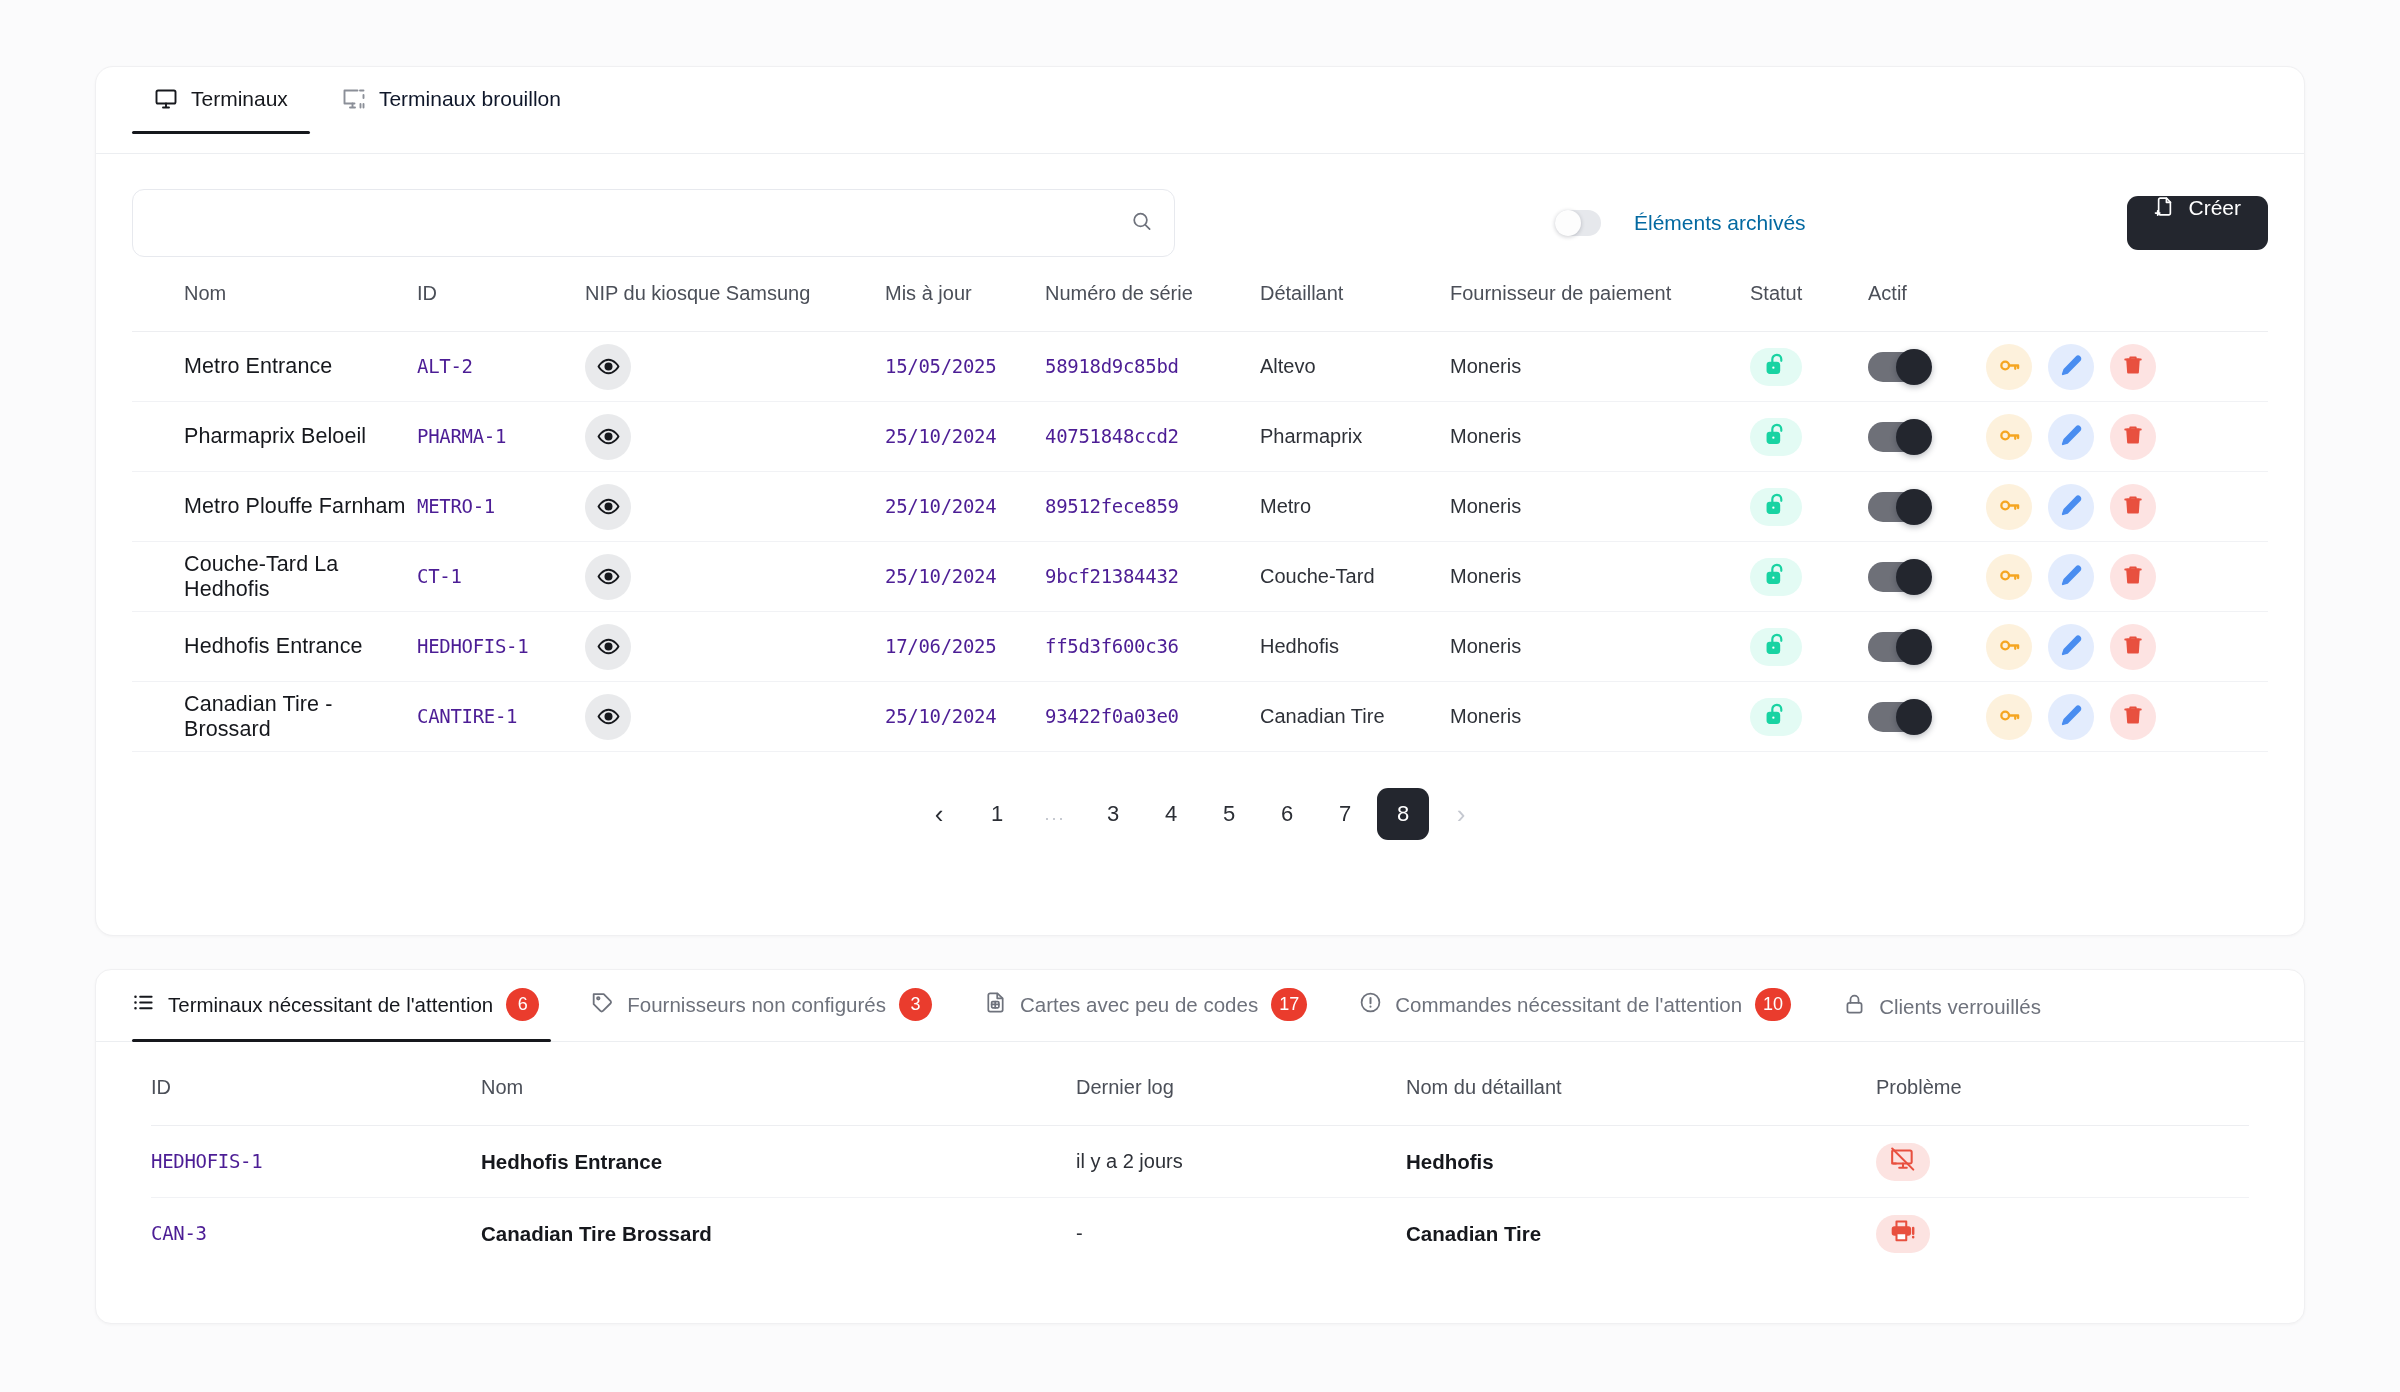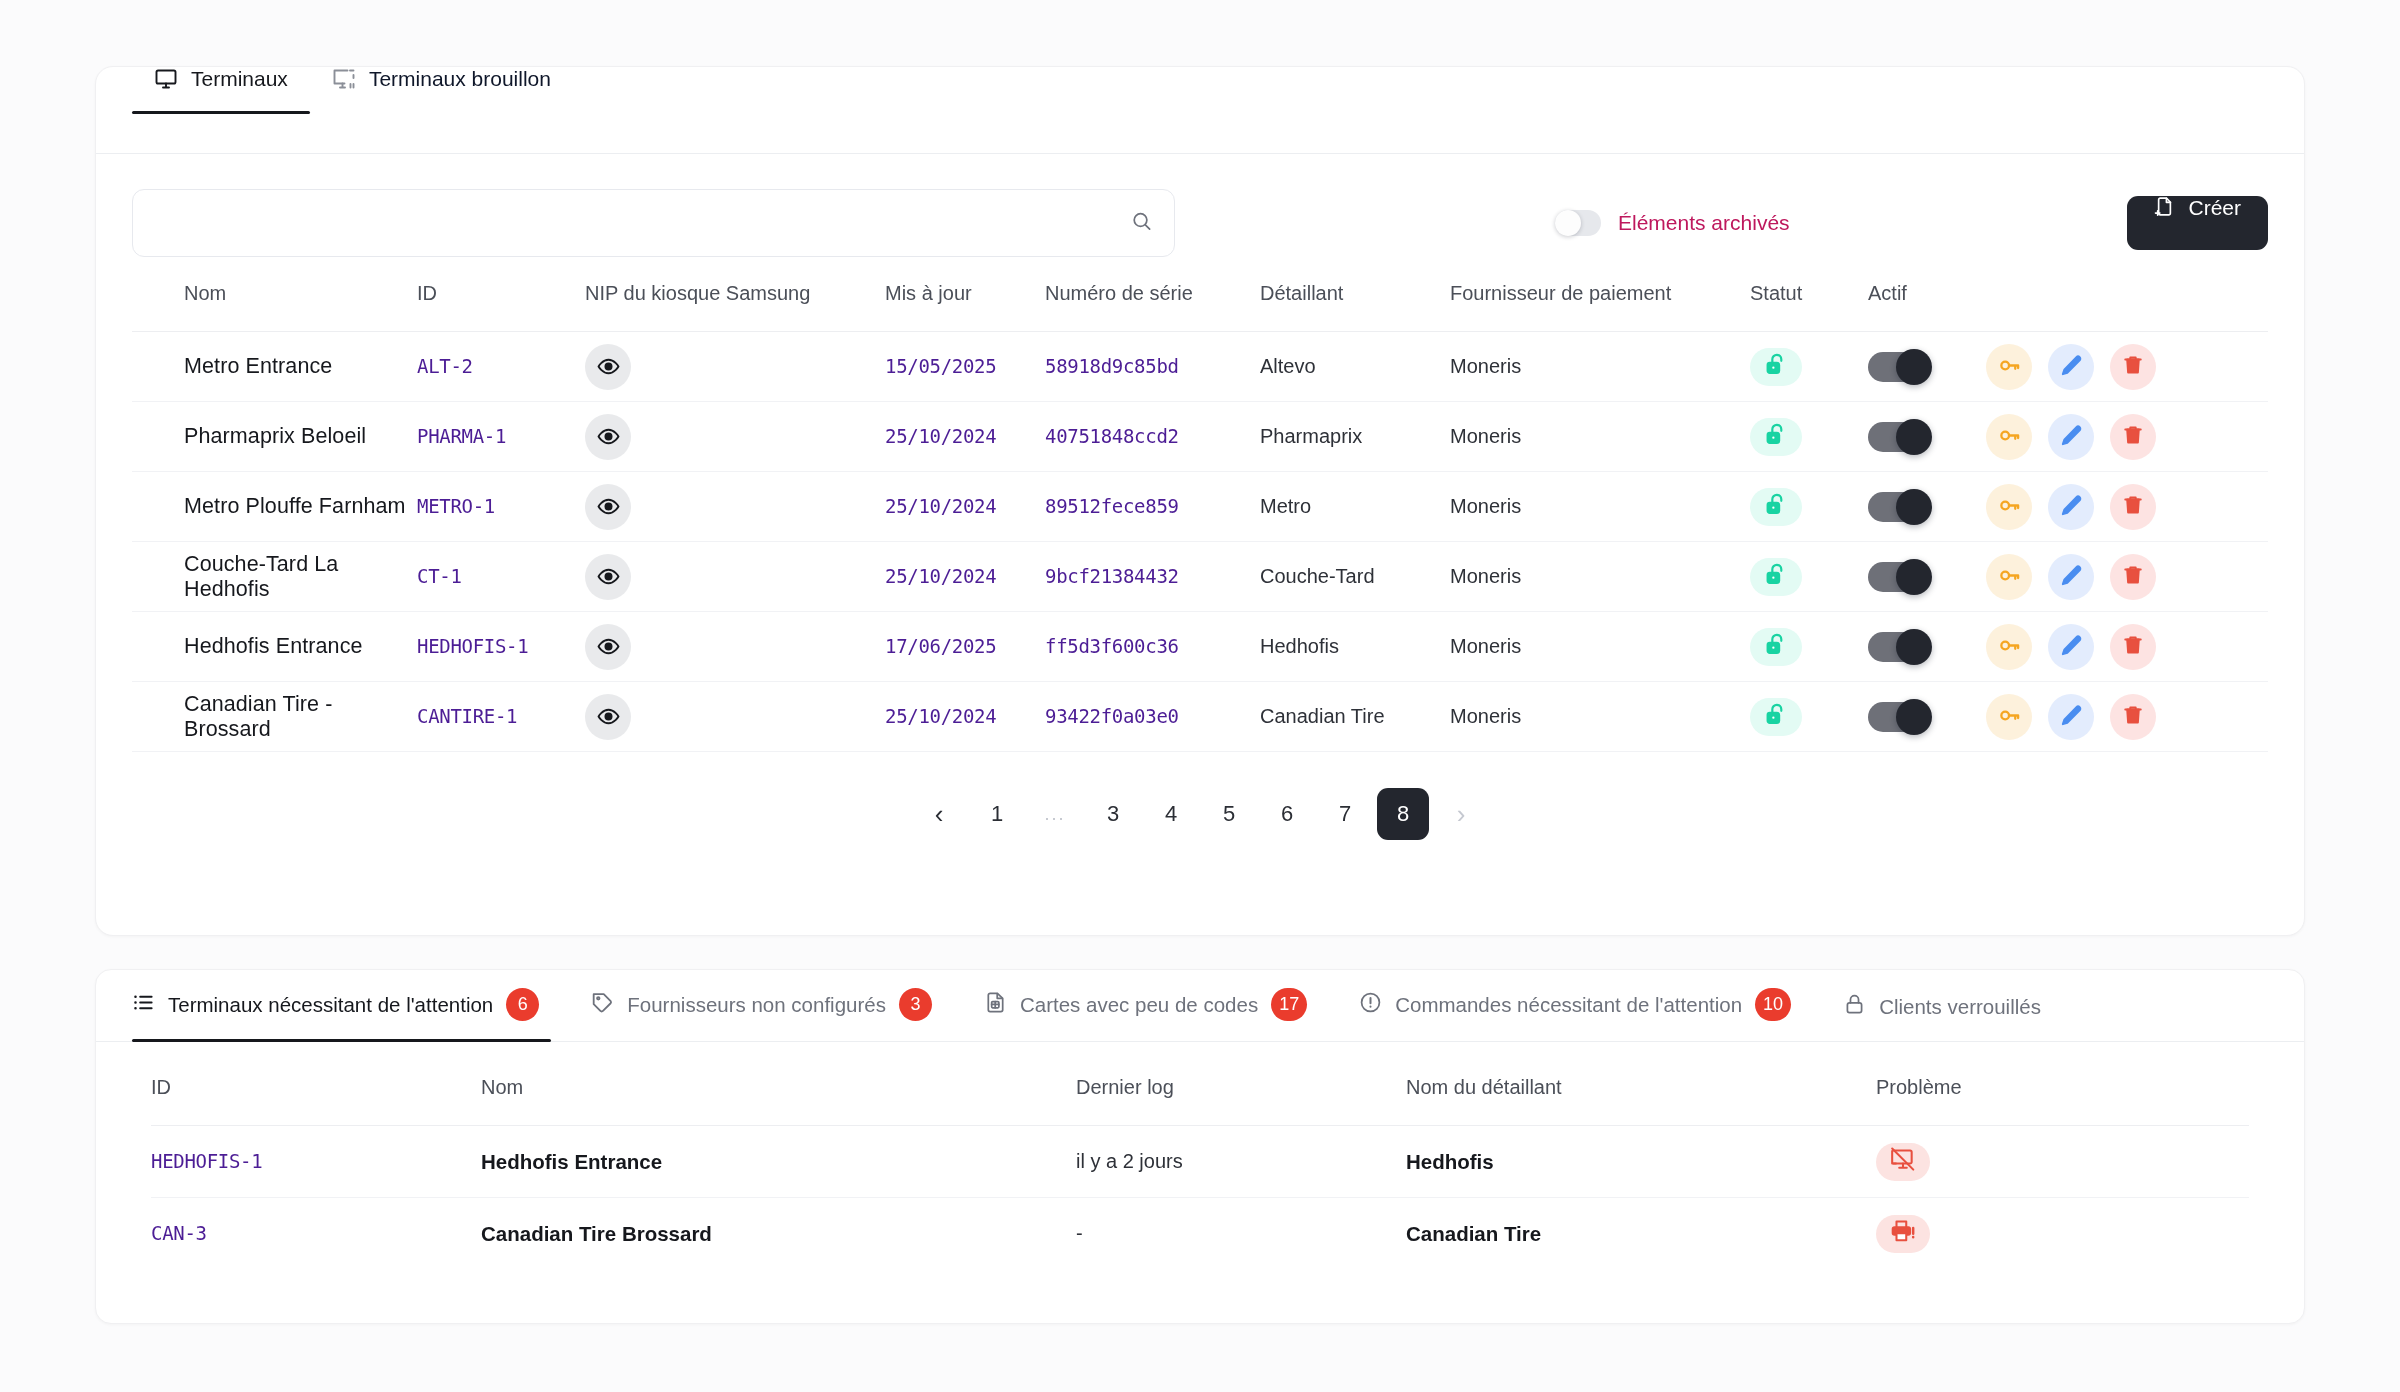--- a/index.html
+++ b/index.html
@@ -16,24 +16,25 @@
     background: #ffffff;
     border: 1px solid #f0f0f2;
     border-radius: 18px;
     box-shadow: 0 1px 3px rgba(17,17,26,0.035);
   }
   .card-top { width: 2210px; height: 870px; }
   .card-bottom { width: 2210px; margin-top: 33px; height: 355px; border-radius: 16px; }
 
   
   .tabs {
-    display: flex; align-items: flex-start;
+    display: flex; align-items: center;
     padding: 0 36px;
     border-bottom: 1px solid #eceef1;
     height: 87px;
+    gap: 10px;
   }
   .tab {
     display: flex; align-items: center; gap: 13px;
     padding: 0 22px 22px 22px;
     font-size: 21px; color: #0f172a;
     position: relative; cursor: pointer;
   }
   .tab.active { color: #16181d; font-weight: 500; }
   .tab.active::after {
     content: ""; position: absolute; left: 0; right: 0; bottom: -1px;
@@ -68,21 +69,21 @@
   }
   .switch-sm {
     width: 46px; height: 26px; border-radius: 14px;
     background: #e6e8ec; position: relative; flex: none; cursor: pointer;
   }
   .switch-sm .knob {
     position: absolute; width: 26px; height: 26px; border-radius: 50%;
     background: #fdfdfd; left: 0; top: 0;
     box-shadow: 0 1px 4px rgba(16,24,40,0.22);
   }
-  .archived-label { font-size: 21px; color: #be185d; }
+  .archived-label { font-size: 21px; color: #0369a1; margin-left: 16px; }
   .create-btn {
     margin-left: auto;
     display: flex; gap: 13px;
     background: #23262e; color: #fff;
     border: none; border-radius: 11px;
     height: 54px; padding: 0 27px;
     font-family: inherit; font-size: 21px; cursor: pointer;
   }
 
   

